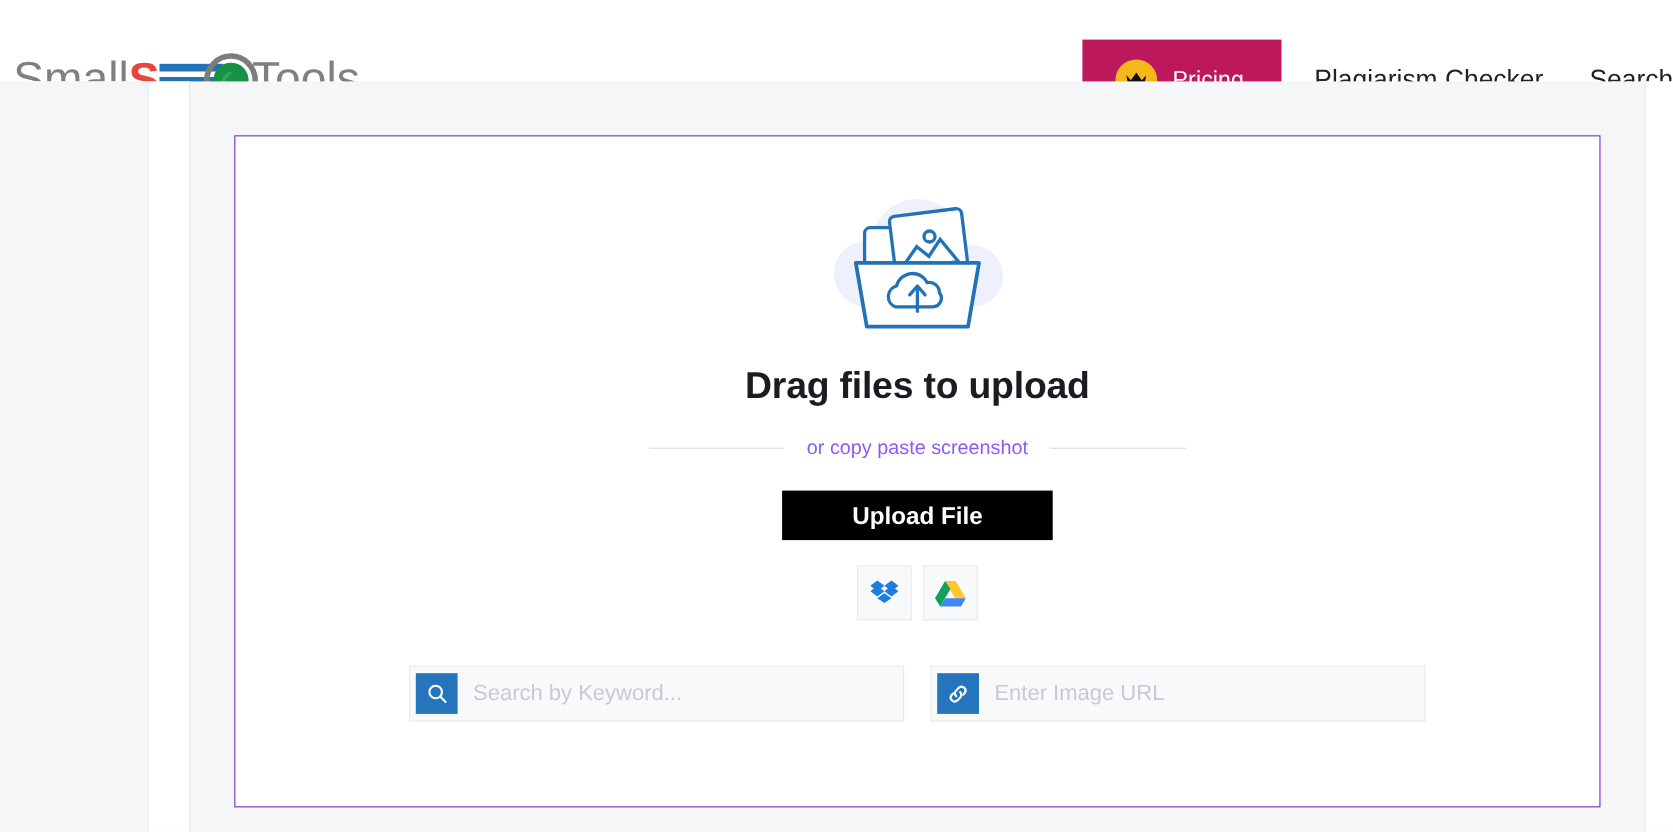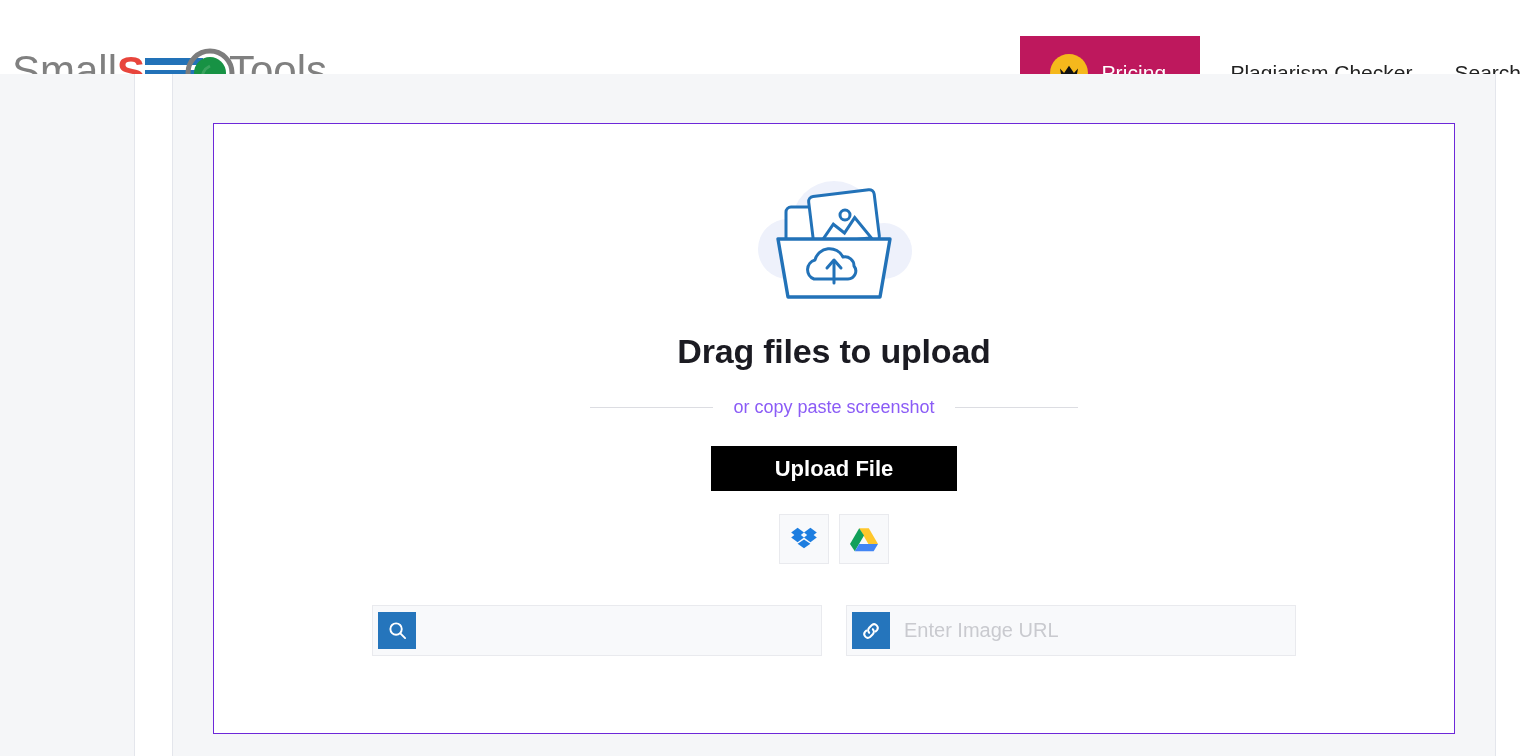--- a/index.html
+++ b/index.html
@@ -69,21 +69,21 @@
 
   .nav-links {
     display: flex;
     align-items: center;
     gap: 42px;
     padding-left: 30px;
     padding-right: 0;
   }
   .nav-link {
     color: #222222;
-    font-size: 21px;
+    font-size: 24px;
     white-space: nowrap;
     cursor: pointer;
   }
 
   
   .page-body {
     position: absolute;
     top: 74px; left: 0;
     width: 1521px;
     height: 682px;
@@ -343,20 +343,21 @@
 
       <div class="fields-row">
 
         <div class="field">
           <span class="field-icon">
             <svg width="19" height="19" viewBox="0 0 20 20">
               <circle cx="8.5" cy="8.5" r="6" fill="none" stroke="#ffffff" stroke-width="2"></circle>
               <line x1="13" y1="13" x2="18" y2="18" stroke="#ffffff" stroke-width="2" stroke-linecap="round"></line>
             </svg>
           </span>
+          <input class="field-input" type="text" placeholder="Search by Keyword..." style="">
         </div>
 
         <div class="field">
           <span class="field-icon">
             <svg width="20" height="20" viewBox="0 0 22 22">
               <g fill="none" stroke="#ffffff" stroke-width="2.2" stroke-linecap="round">
                 <path d="M9 13 a4 4 0 0 1 0 -5.6 l3 -3 a4 4 0 0 1 5.6 5.6 l-1.6 1.6"></path>
                 <path d="M13 9 a4 4 0 0 1 0 5.6 l-3 3 a4 4 0 0 1 -5.6 -5.6 l1.6 -1.6"></path>
               </g>
             </svg>

